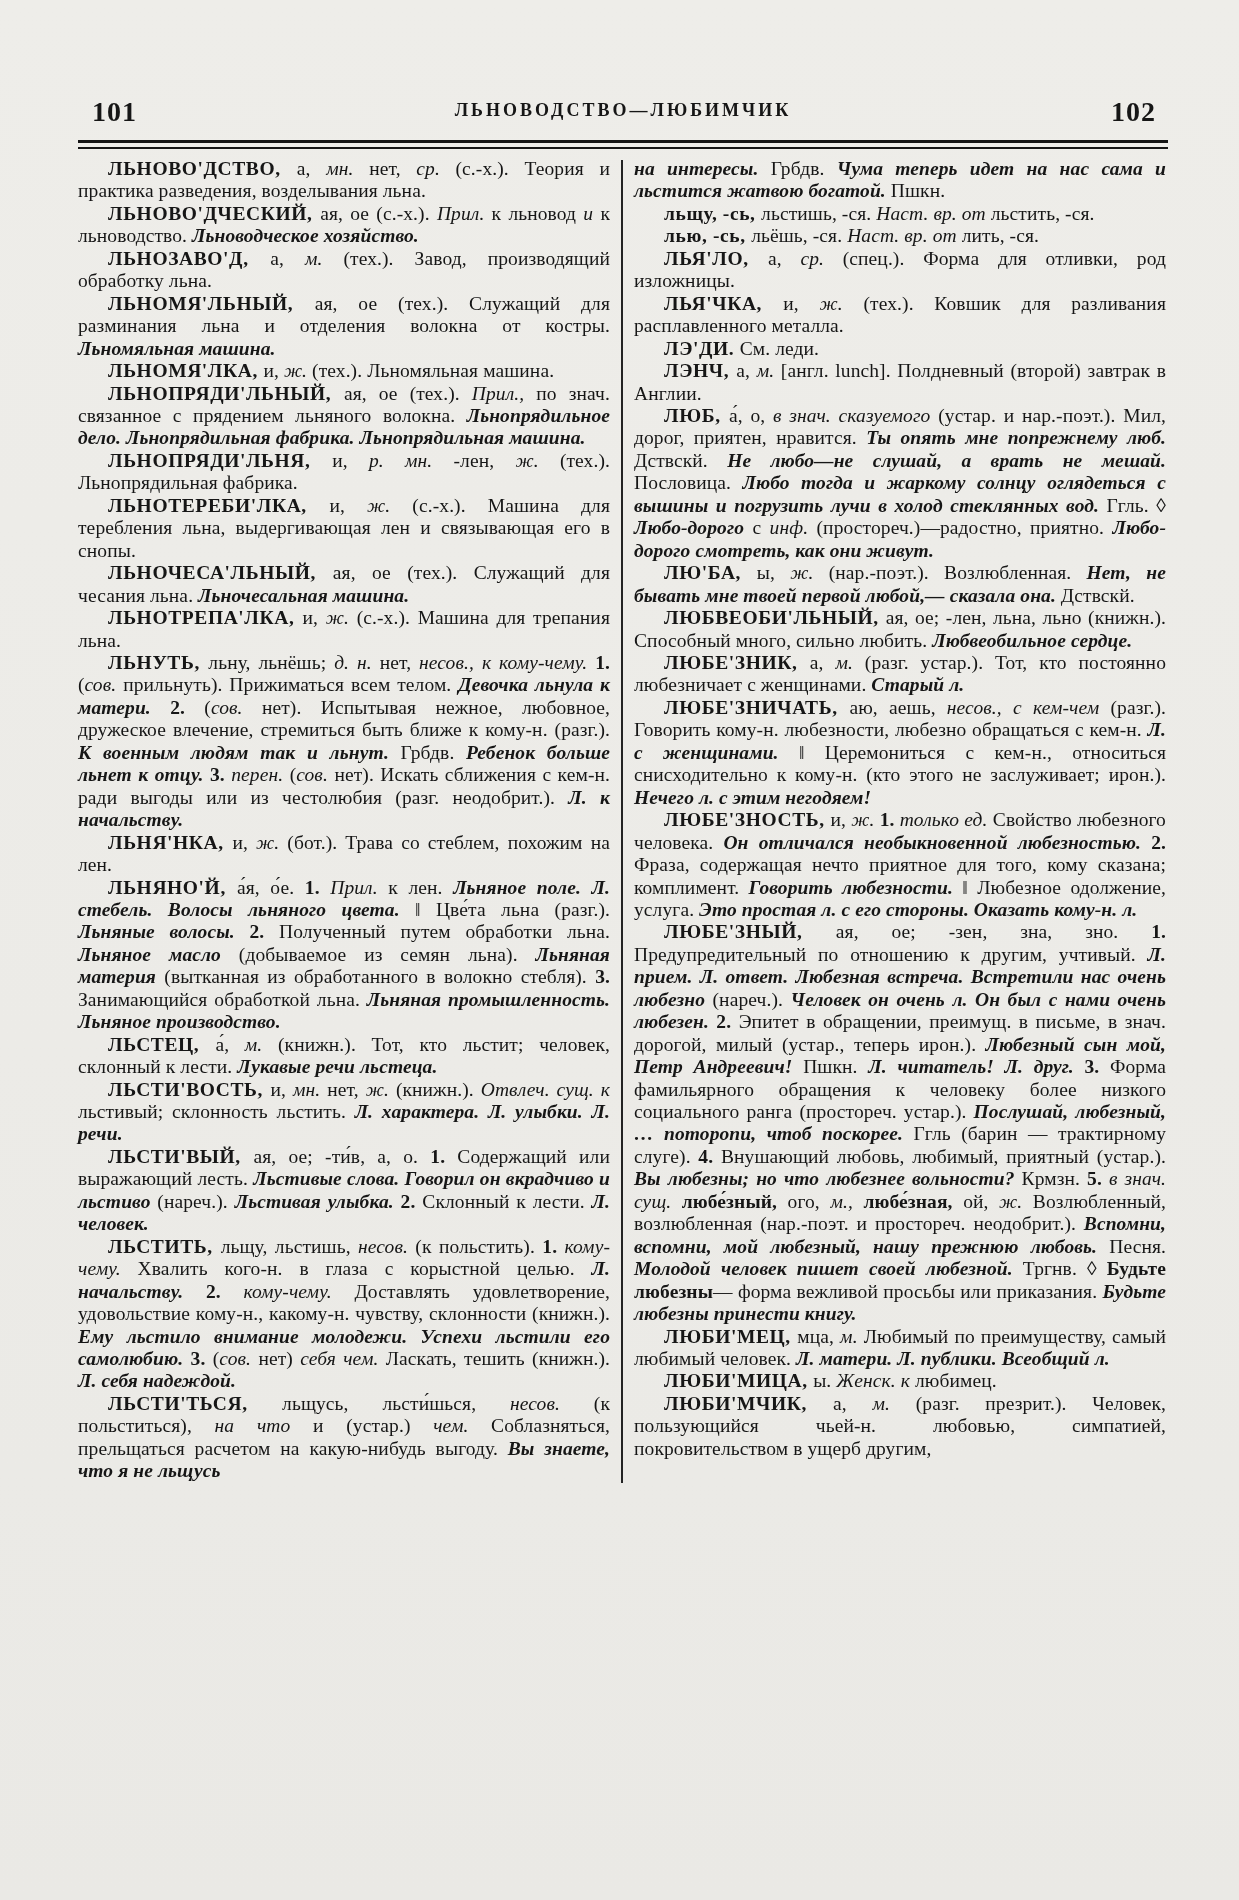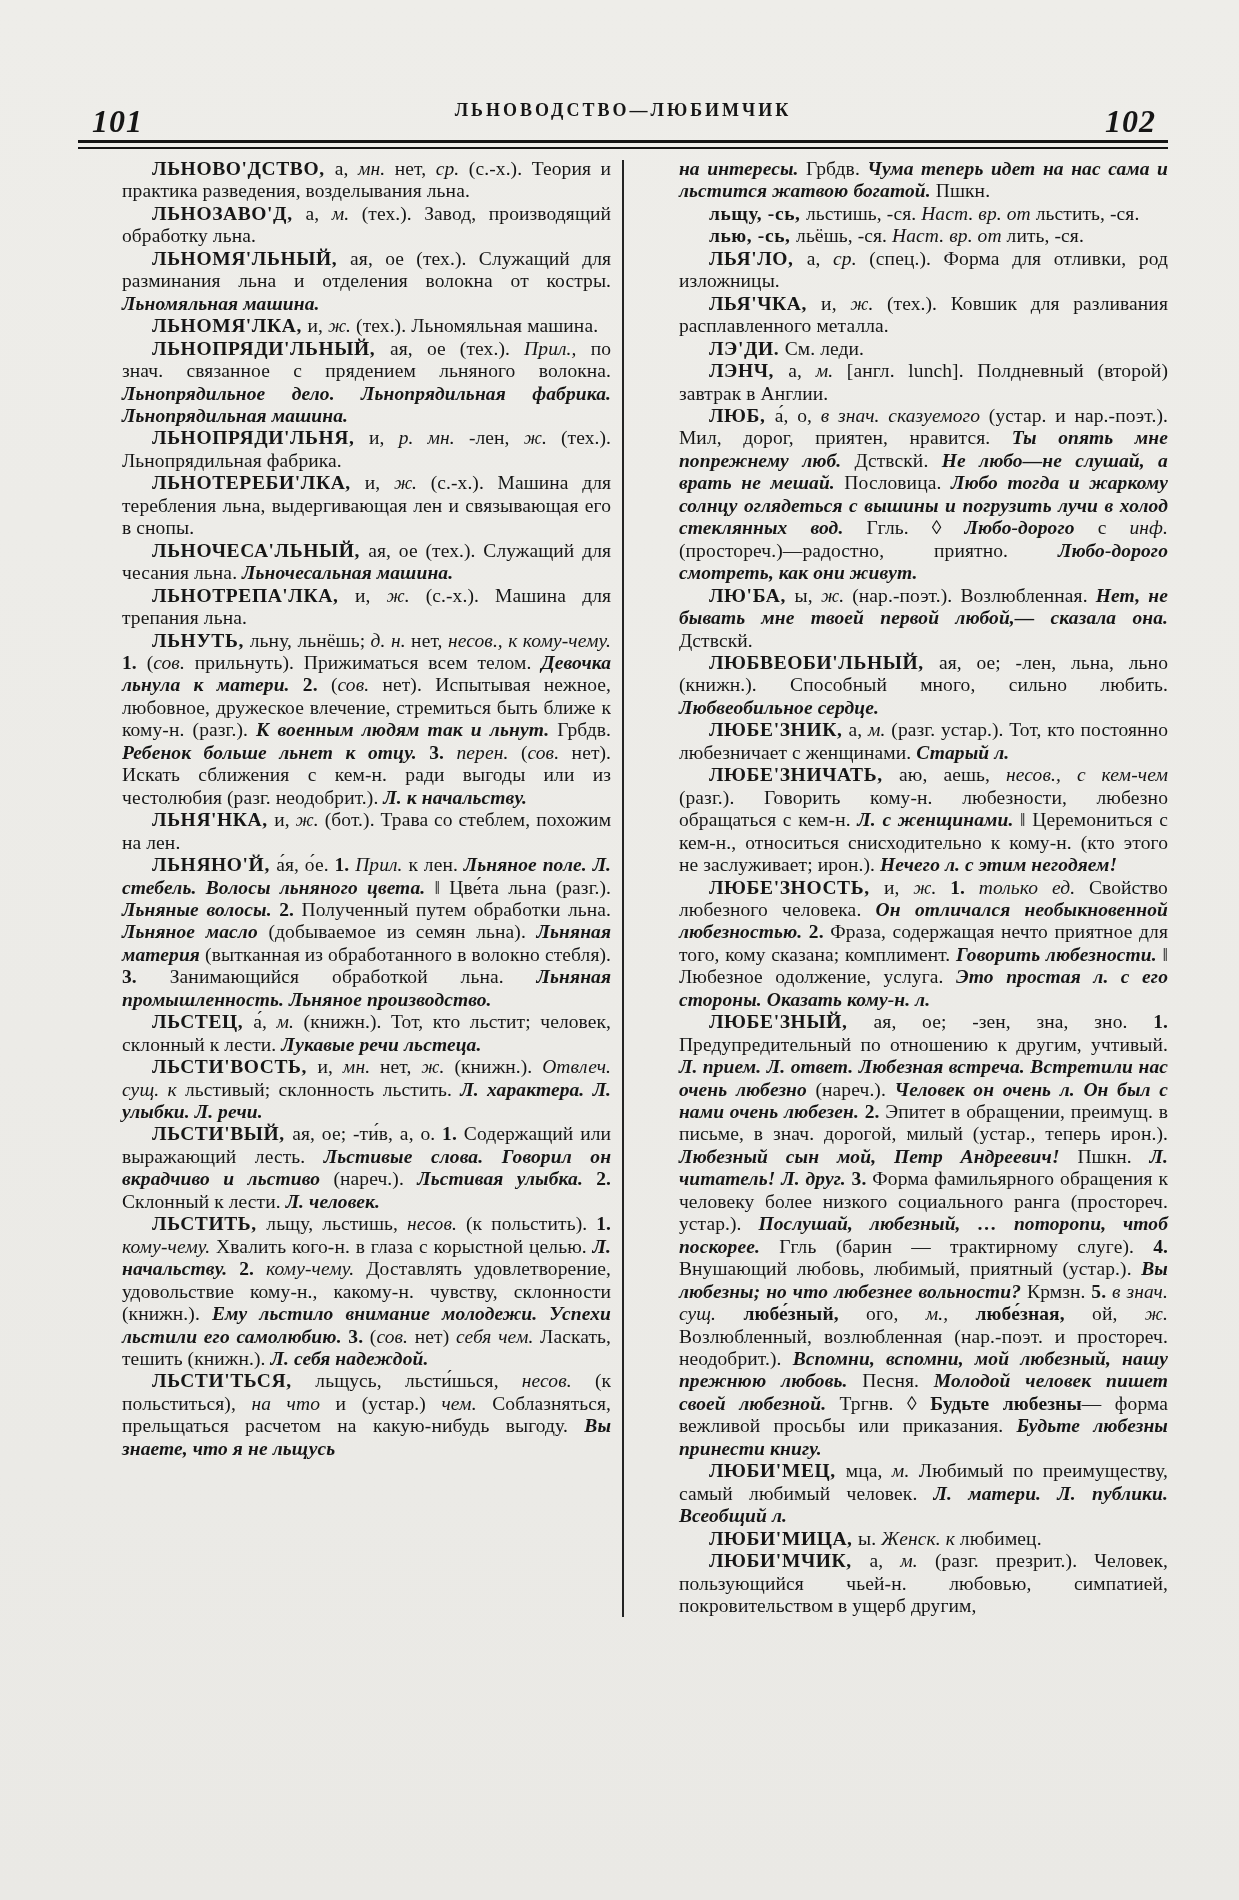--- a/index.html
+++ b/index.html
@@ -19,25 +19,24 @@
     box-sizing:border-box;
     padding:96px 71px 0 78px;
   }
   .header{
     position:relative;
     height:34px;
     margin-bottom:10px;
   }
   .pageno{
     font-weight:700;
-    font-size:32px;
+    font-size:28px;
     letter-spacing:1px;
     position:absolute;
-    top:7px;
-    font-style:italic;
+    top:0;
   }
   .pageno.left{left:14px;}
   .pageno.right{right:12px;text-align:right;}
   .running-head{
     position:absolute;
     left:0;right:0;
     text-align:center;
     font-weight:700;
     font-size:18px;
     letter-spacing:3px;
@@ -53,21 +52,20 @@
   .cols{
     display:flex;
     align-items:stretch;
   }
   .col{
     width:532px;
     text-align:justify;
     font-size:19.5px;
     line-height:22.45px;
     letter-spacing:.1px;
-    margin-left:44px;
   }
   .divider{
     width:2px;
     background:#232323;
     margin:2px 11px 0 11px;
   }
   p.entry{
     margin:0;
     text-indent:30px;
   }
@@ -85,20 +83,21 @@
 <div class="page">
   <div class="header">
     <span class="pageno left">101</span>
     <span class="running-head">ЛЬНОВОДСТВО—ЛЮБИМЧИК</span>
     <span class="pageno right">102</span>
   </div>
   <div class="rule"></div>
   <div class="cols">
     <div class="col">
         <p class="entry"><span class="h">ЛЬНОВО'ДСТВО, </span><span>а, </span><span class="i">мн. </span><span>нет, </span><span class="i">ср. </span><span>(с.-х.). Теория и практика разведения, возделывания льна.</span></p>
+        <p class="entry"><span class="h">ЛЬНОВО'ДЧЕСКИЙ, </span><span>ая, ое (с.-х.). </span><span class="i">Прил. </span><span>к льновод </span><span class="i">и </span><span>к льноводство. </span><span class="e">Льноводческое хозяйство.</span></p>
         <p class="entry"><span class="h">ЛЬНОЗАВО'Д, </span><span>а, </span><span class="i">м. </span><span>(тех.). Завод, производящий обработку льна.</span></p>
         <p class="entry"><span class="h">ЛЬНОМЯ'ЛЬНЫЙ, </span><span>ая, ое (тех.). Служащий для разминания льна и отделения волокна от костры. </span><span class="e">Льномяльная машина.</span></p>
         <p class="entry"><span class="h">ЛЬНОМЯ'ЛКА, </span><span>и, </span><span class="i">ж. </span><span>(тех.). Льномяльная машина.</span></p>
         <p class="entry"><span class="h">ЛЬНОПРЯДИ'ЛЬНЫЙ, </span><span>ая, ое (тех.). </span><span class="i">Прил., </span><span>по знач. связанное с прядением льняного волокна. </span><span class="e">Льнопрядильное дело. Льнопрядильная фабрика. Льнопрядильная машина.</span></p>
         <p class="entry"><span class="h">ЛЬНОПРЯДИ'ЛЬНЯ, </span><span>и, </span><span class="i">р. мн. </span><span>-лен, </span><span class="i">ж. </span><span>(тех.). Льнопрядильная фабрика.</span></p>
         <p class="entry"><span class="h">ЛЬНОТЕРЕБИ'ЛКА, </span><span>и, </span><span class="i">ж. </span><span>(с.-х.). Машина для теребления льна, выдергивающая лен и связывающая его в снопы.</span></p>
         <p class="entry"><span class="h">ЛЬНОЧЕСА'ЛЬНЫЙ, </span><span>ая, ое (тех.). Служащий для чесания льна. </span><span class="e">Льночесальная машина.</span></p>
         <p class="entry"><span class="h">ЛЬНОТРЕПА'ЛКА, </span><span>и, </span><span class="i">ж. </span><span>(с.-х.). Машина для трепания льна.</span></p>
         <p class="entry"><span class="h">ЛЬНУТЬ, </span><span>льну, льнёшь; </span><span class="i">д. н. </span><span>нет, </span><span class="i">несов., к кому-чему. </span><span class="b">1. </span><span>(</span><span class="i">сов. </span><span>прильнуть). Прижиматься всем телом. </span><span class="e">Девочка льнула к матери. </span><span class="b">2. </span><span>(</span><span class="i">сов. </span><span>нет). Испытывая нежное, любовное, дружеское влечение, стремиться быть ближе к кому-н. (разг.). </span><span class="e">К военным людям так и льнут. </span><span>Грбдв. </span><span class="e">Ребенок больше льнет к отцу. </span><span class="b">3. </span><span class="i">перен. </span><span>(</span><span class="i">сов. </span><span>нет). Искать сближения с кем-н. ради выгоды или из честолюбия (разг. неодобрит.). </span><span class="e">Л. к начальству.</span></p>
         <p class="entry"><span class="h">ЛЬНЯ'НКА, </span><span>и, </span><span class="i">ж. </span><span>(бот.). Трава со стеблем, похожим на лен.</span></p>

